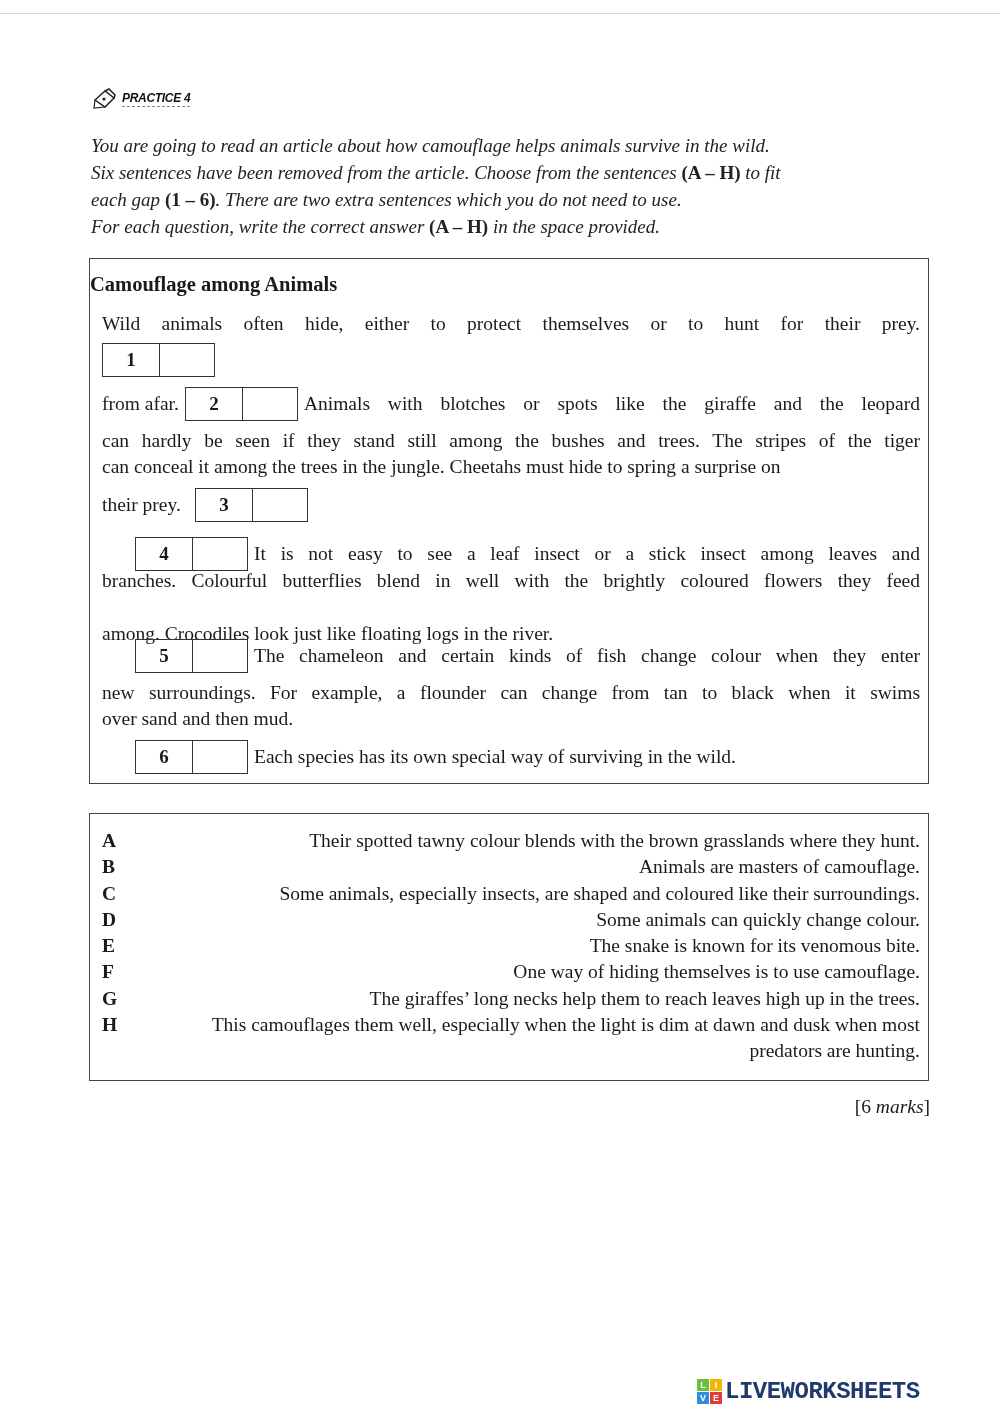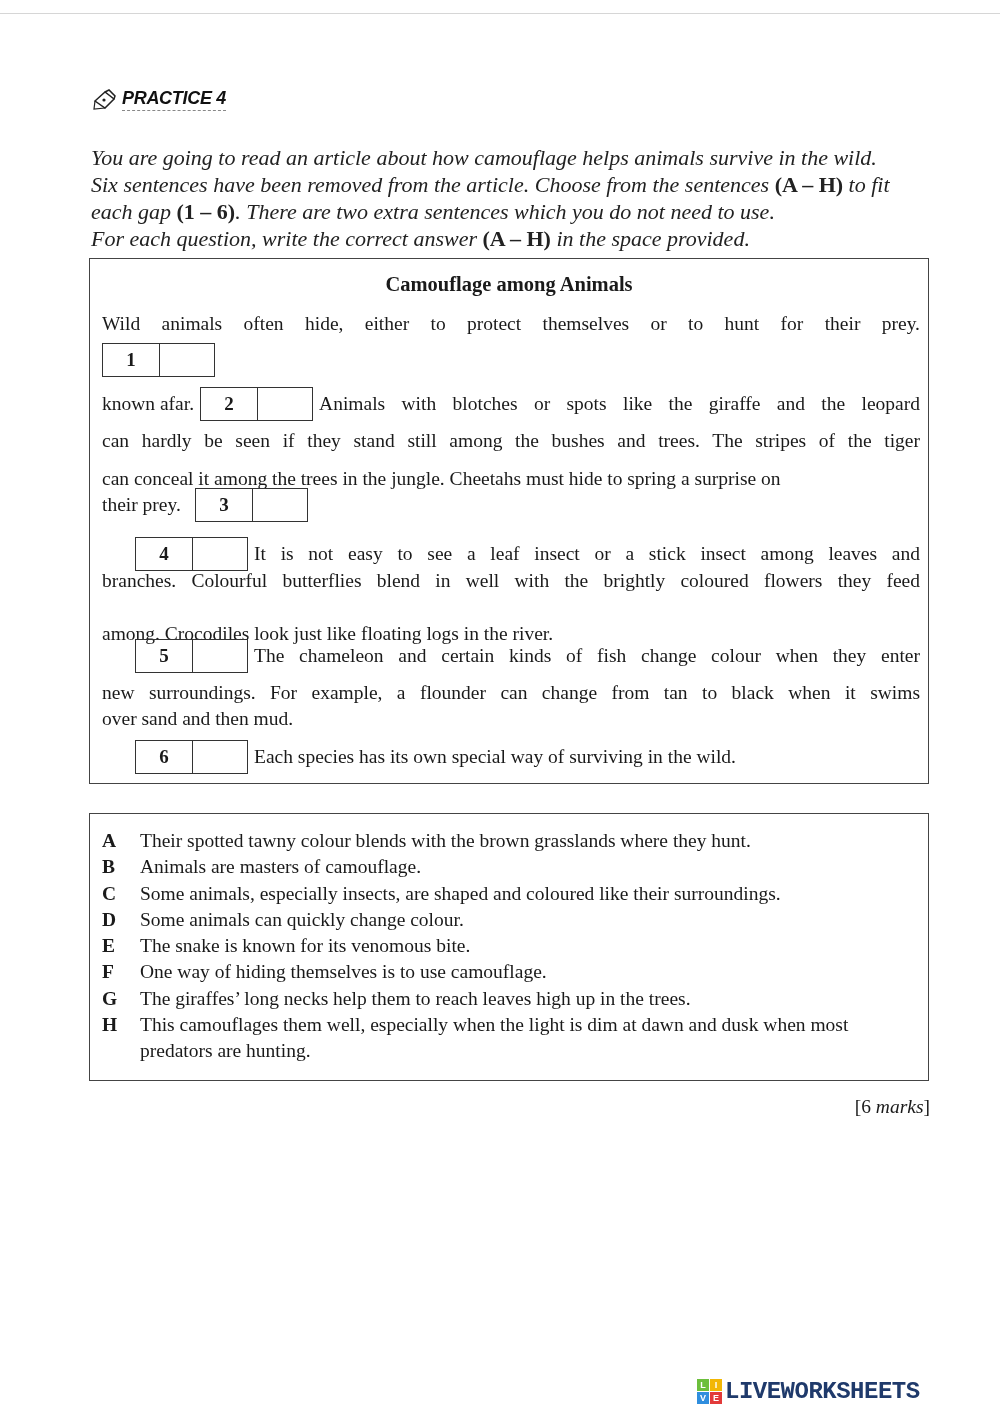--- a/index.html
+++ b/index.html
@@ -6,46 +6,46 @@
   body {
     width: 1000px; height: 1413px; background: #ffffff; position: relative;
     font-family: "Liberation Serif", serif; color: #1a1a1a; overflow: hidden;
   }
   .top-rule { position: absolute; left: 0; top: 13px; width: 1000px; height: 1px; background: #d6d6d6; }
 
   .practice-heading { position: absolute; left: 92px; top: 88px; display: flex; align-items: center; gap: 4px; }
   .practice-heading svg { width: 26px; height: 22px; }
   .practice-title {
     font-family: "Liberation Sans", sans-serif; font-weight: bold; font-style: italic;
-    font-size: 18px; color: #111; border-bottom: 1px dashed #888; padding-bottom: 1px; letter-spacing: -0.3px;
+    font-size: 12px; color: #111; border-bottom: 1px dashed #888; padding-bottom: 1px; letter-spacing: -0.3px;
   }
 
-  .instructions { position: absolute; left: 91px; top: 144px; width: 860px; font-style: italic; font-size: 22px; line-height: 27px; color: #222; }
+  .instructions { position: absolute; left: 91px; top: 132px; width: 860px; font-style: italic; font-size: 19px; line-height: 27px; color: #222; }
   .instructions b { font-style: normal; }
 
   .article-box {
     position: absolute; left: 89px; top: 258px; width: 840px; height: 526px;
     border: 1.5px solid #444; box-sizing: border-box;
   }
-  .article-title { position: absolute; left: 0; width: 100%; top: 14px; text-align: center; font-weight: bold; font-size: 20.5px; }
+  .article-title { position: absolute; left: 0; width: 100%; top: 14px; text-align: left; font-weight: bold; font-size: 20.5px; }
   .line { position: absolute; left: 12px; width: 818px; font-size: 19.5px; line-height: 24px; white-space: nowrap; }
   .line.justify { text-align: justify; text-align-last: justify; white-space: normal; }
   .gap-box {
     display: inline-flex; vertical-align: middle; border: 1.3px solid #333; height: 34px; box-sizing: border-box; margin: 0 6px 0 0;
   }
   .gap-box .num { width: 56px; text-align: center; font-weight: bold; font-size: 19px; line-height: 32px; border-right: 1.3px solid #333; }
   .gap-box .ans { width: 54px; font-size: 19px; line-height: 32px; text-align: center; }
 
   .options-box {
     position: absolute; left: 89px; top: 813px; width: 840px; height: 268px;
     border: 1.5px solid #444; box-sizing: border-box; padding: 14px 0 0 12px;
   }
   .opt { display: flex; font-size: 19.5px; line-height: 26.3px; }
   .opt .letter { width: 38px; font-weight: bold; flex-shrink: 0; }
-  .opt .text { width: 780px; }
+  .opt .text { width: 780px; text-align: right; }
 
   .marks { position: absolute; right: 70px; top: 1088px; font-size: 19.5px; margin-top: 8px; }
   .marks i { font-style: italic; }
 
   .brand { position: absolute; left: 697px; top: 1378px; display: flex; align-items: center; gap: 3px; }
   .brand .tiles { display: grid; grid-template-columns: 12px 12px; grid-template-rows: 12px 12px; gap: 1px; }
   .brand .tile { font-family: "Liberation Sans", sans-serif; font-weight: bold; font-size: 9px; color: #fff; text-align: center; line-height: 12px; }
   .brand .wordmark { font-family: Liberation Mono, monospace; font-weight: bold; font-size: 24px; color: #1f3a6b; letter-spacing: -0.5px; }
 </style>
 </head>
@@ -76,30 +76,30 @@
   <div class="line justify" style="top:53px">Wild animals often hide, either to protect themselves or to hunt for their prey.</div>
 
   <div class="line" style="top:84px; display:flex; align-items:center;">
     <span class="gap-box">
         <span class="num">1</span>
         <span class="ans"></span>
       </span>
   </div>
 
   <div class="line" style="top:128px; display:flex; align-items:center;">
-    <span style="margin-right:6px;">known afar.</span>
+    <span style="margin-right:6px;">from afar.</span>
     <span class="gap-box">
         <span class="num">2</span>
         <span class="ans"></span>
       </span>
     <span style="flex:1; text-align:justify; text-align-last:justify;">Animals with blotches or spots like the giraffe and the leopard</span>
   </div>
 
   <div class="line justify" style="top:170px">can hardly be seen if they stand still among the bushes and trees. The stripes of the tiger</div>
-  <div class="line" style="top:208px">can conceal it among the trees in the jungle. Cheetahs must hide to spring a surprise on</div>
+  <div class="line" style="top:196px">can conceal it among the trees in the jungle. Cheetahs must hide to spring a surprise on</div>
 
   <div class="line" style="top:229px; display:flex; align-items:center;gap:8px;">
     <span style="margin-right:6px;">their prey.</span>
     <span class="gap-box">
         <span class="num">3</span>
         <span class="ans"></span>
       </span>
   </div>
 
   <div class="line" style="top:278px; left:45px; width:785px; display:flex; align-items:center;">

